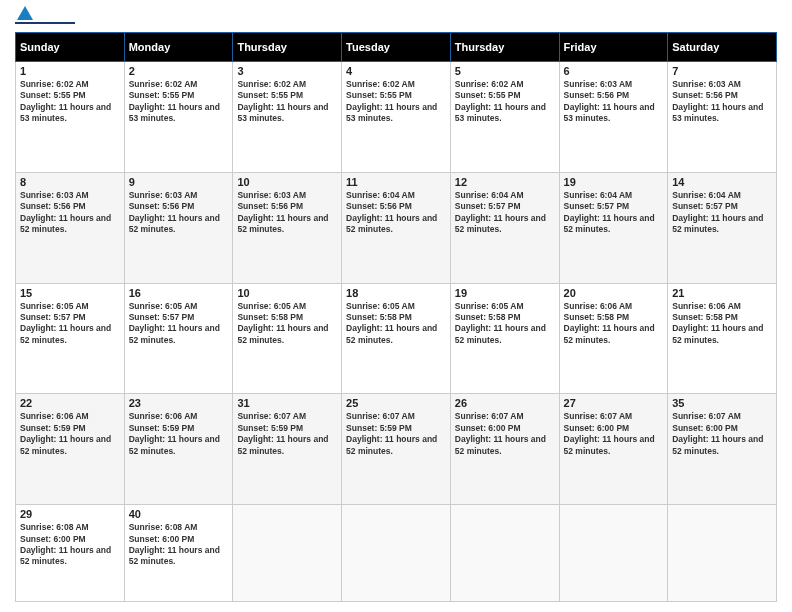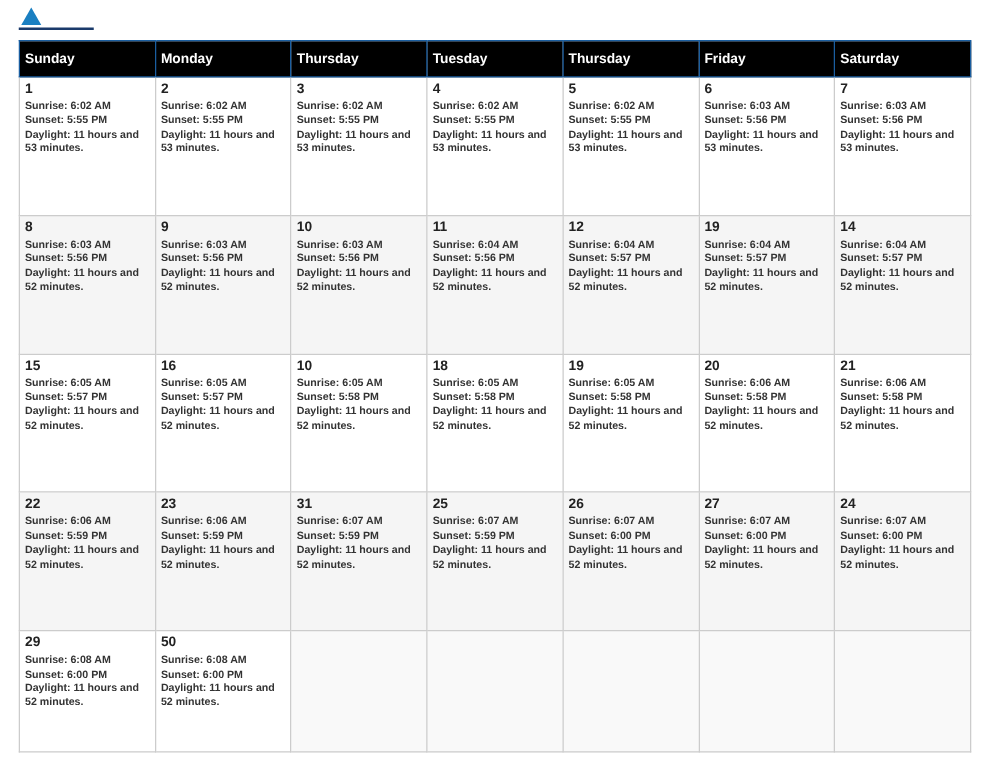--- a/index.html
+++ b/index.html
@@ -361,39 +361,39 @@
       </td>
           <td>
         <span class="day-num">27</span>
         <div class="day-info">
           Sunrise: 6:07 AM<br>
           Sunset: 6:00 PM<br>
           Daylight: 11 hours and 52 minutes.
         </div>
       </td>
           <td>
-        <span class="day-num">24</span>
+        <span class="day-num">35</span>
         <div class="day-info">
           Sunrise: 6:07 AM<br>
           Sunset: 6:00 PM<br>
           Daylight: 11 hours and 52 minutes.
         </div>
       </td>
         </tr>
         <tr class="last-row">
           <td>
         <span class="day-num">29</span>
         <div class="day-info">
           Sunrise: 6:08 AM<br>
           Sunset: 6:00 PM<br>
           Daylight: 11 hours and 52 minutes.
         </div>
       </td>
           <td>
-        <span class="day-num">50</span>
+        <span class="day-num">40</span>
         <div class="day-info">
           Sunrise: 6:08 AM<br>
           Sunset: 6:00 PM<br>
           Daylight: 11 hours and 52 minutes.
         </div>
       </td>
           <td class="empty-cell"></td>
           <td class="empty-cell"></td>
           <td class="empty-cell"></td>
           <td class="empty-cell"></td>

